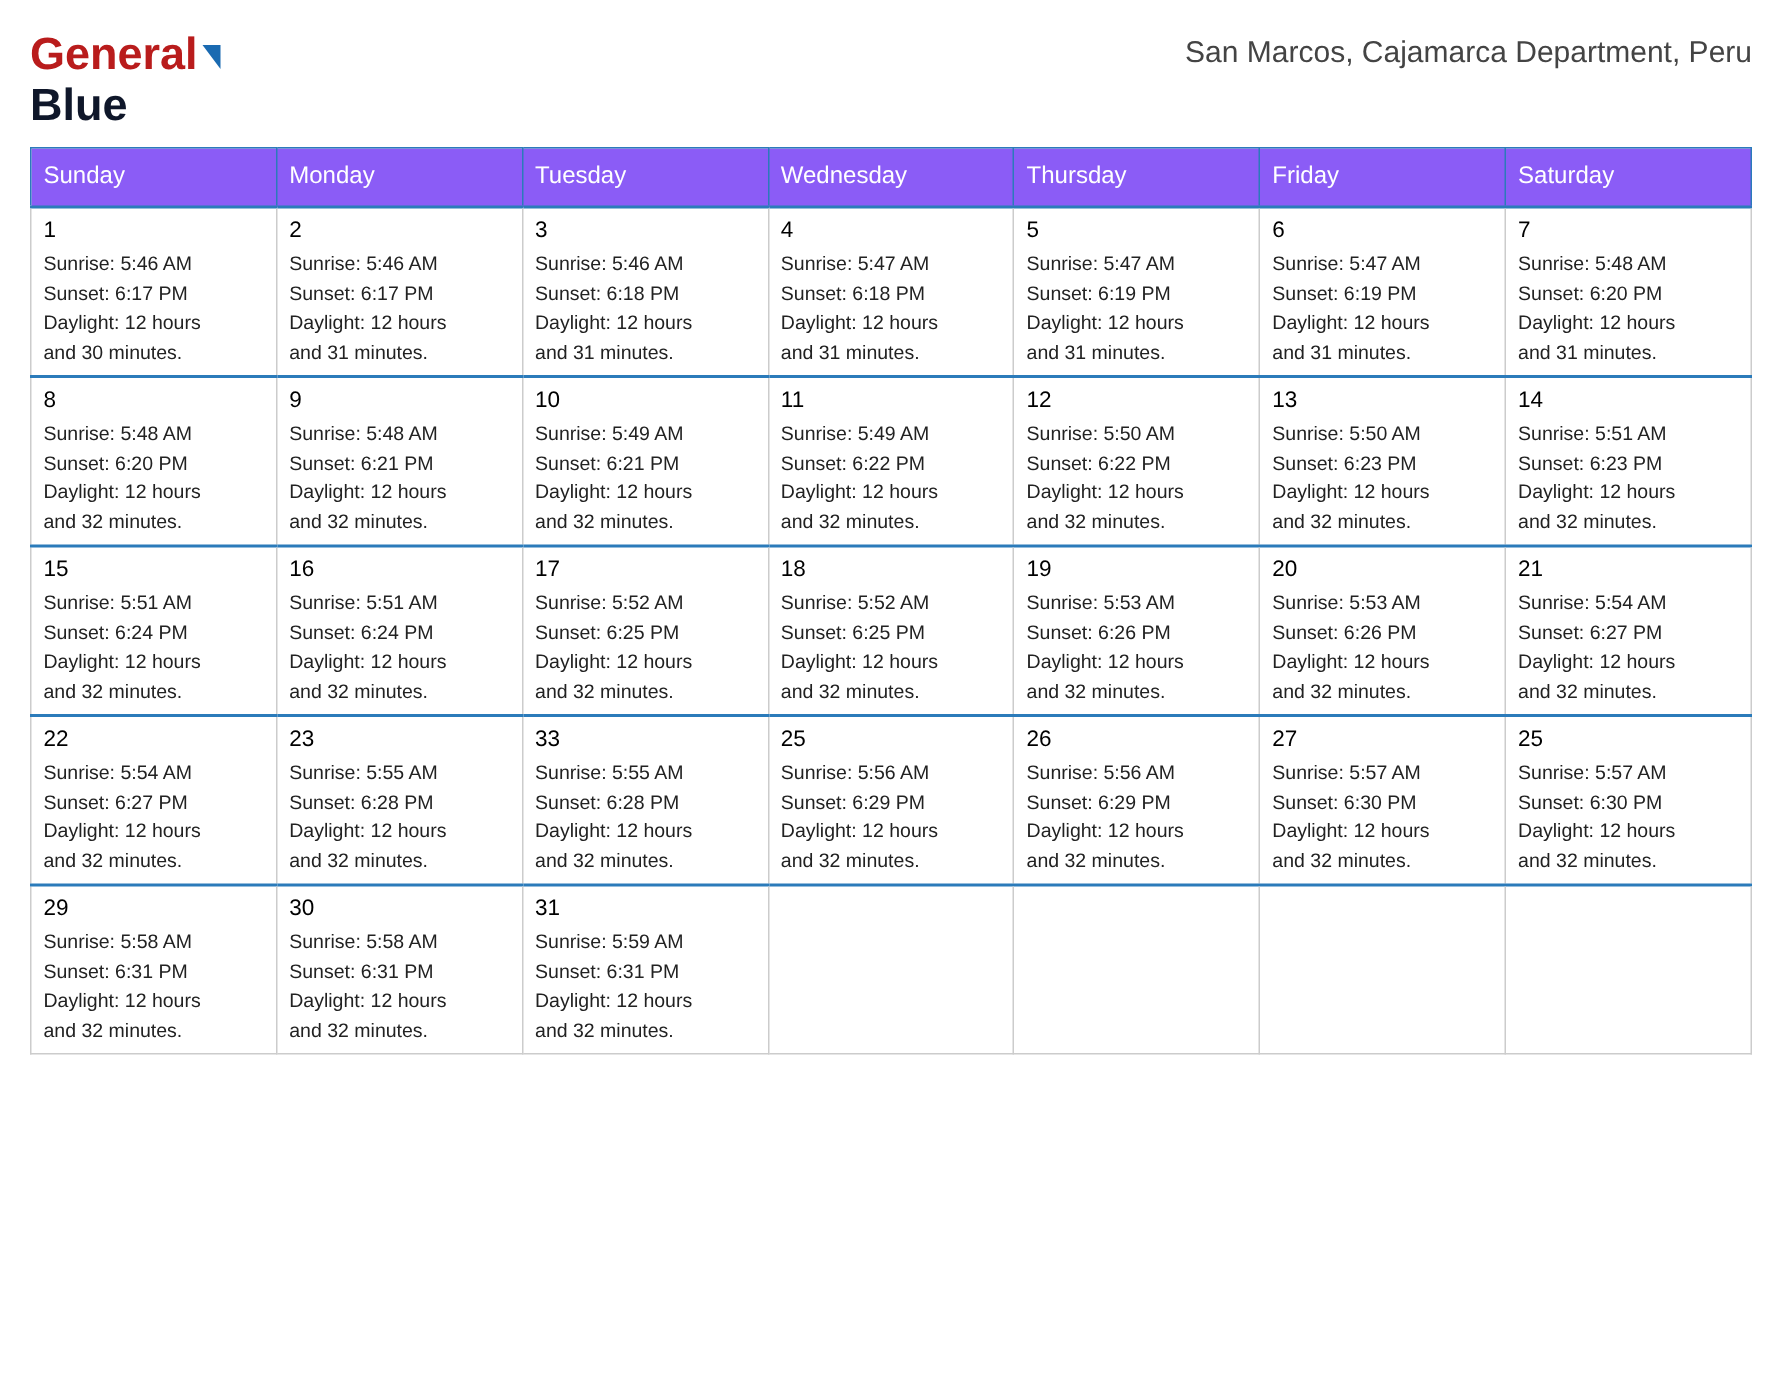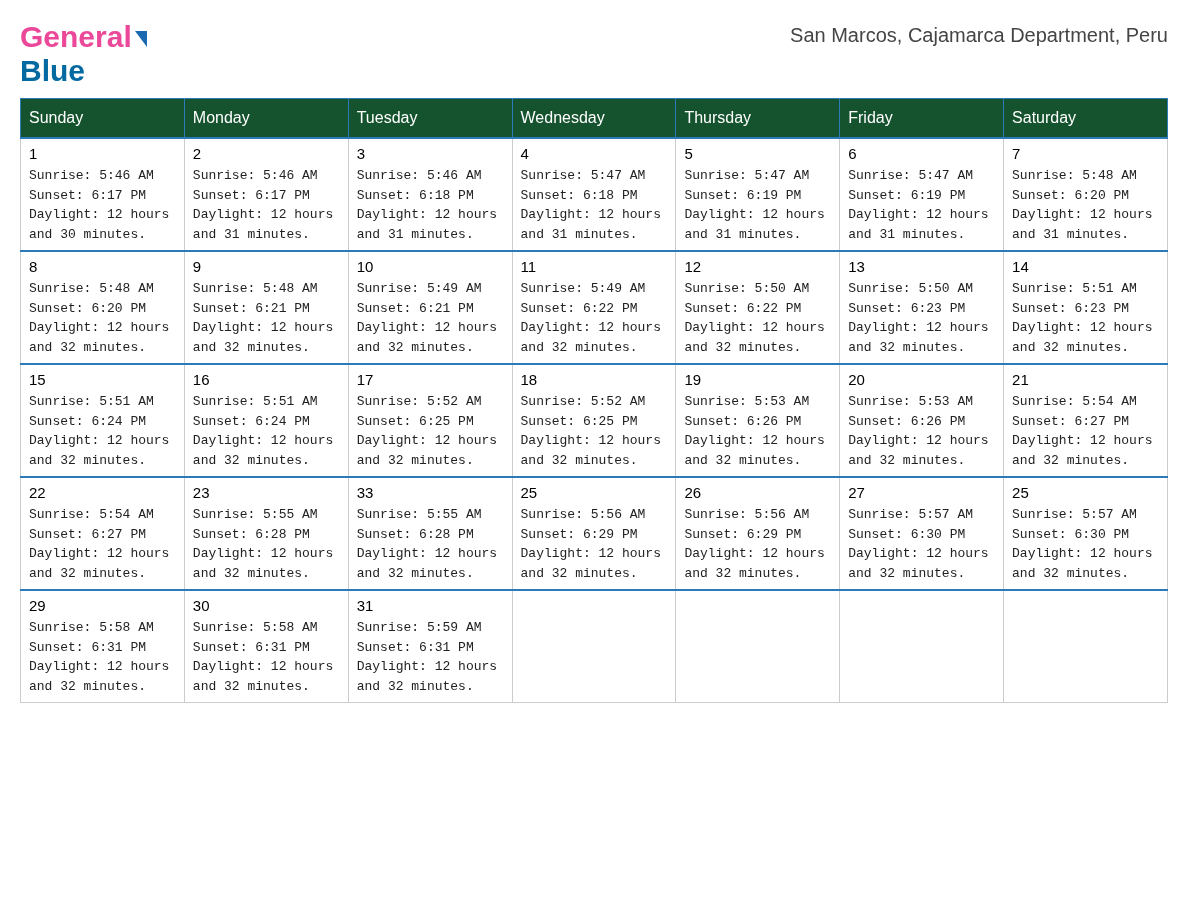--- a/index.html
+++ b/index.html
@@ -33,21 +33,21 @@
       font-size: 20px;
       color: #444;
       margin-top: 4px;
     }
     .calendar {
       width: 100%;
       border-collapse: collapse;
       margin-top: 10px;
     }
     .calendar th {
-      background-color: #14532d;
+      background-color: #8b5cf6;
       color: #fff;
       padding: 10px 8px;
       font-size: 16px;
       font-weight: normal;
       text-align: left;
       border: 1px solid #2b7bba;
     }
     .calendar td {
       vertical-align: top;
       padding: 6px 8px;
@@ -64,38 +64,37 @@
     .day-num {
       font-size: 15px;
       font-weight: normal;
       margin-bottom: 4px;
       display: block;
     }
     .day-info {
       font-size: 13px;
       line-height: 1.5;
       color: #222;
-      font-family: Liberation Mono, monospace;
     }
     .logo-general {
       font-size: 30px;
       font-weight: bold;
-      color: #ec4899;
+      color: #b91c1c;
     }
   </style>
 </head>
 <body>
 
 <div class="header">
   <div class="logo">
     <div>
       <span class="logo-general">General<span style="display:inline-block;width:0;height:0;border-left:12px solid transparent;border-right:0;border-top:16px solid #1a6ab1;margin-left:3px;vertical-align:middle;"></span></span>
     </div>
     <div>
-      <span style="font-size:30px;font-weight:bold;color:#0369a1;">Blue</span>
+      <span style="font-size:30px;font-weight:bold;color:#0f172a;">Blue</span>
     </div>
   </div>
   <div class="title-section">
     <div class="location">San Marcos, Cajamarca Department, Peru</div>
   </div>
 </div>
 
 <table class="calendar">
   <thead>
     <tr>

